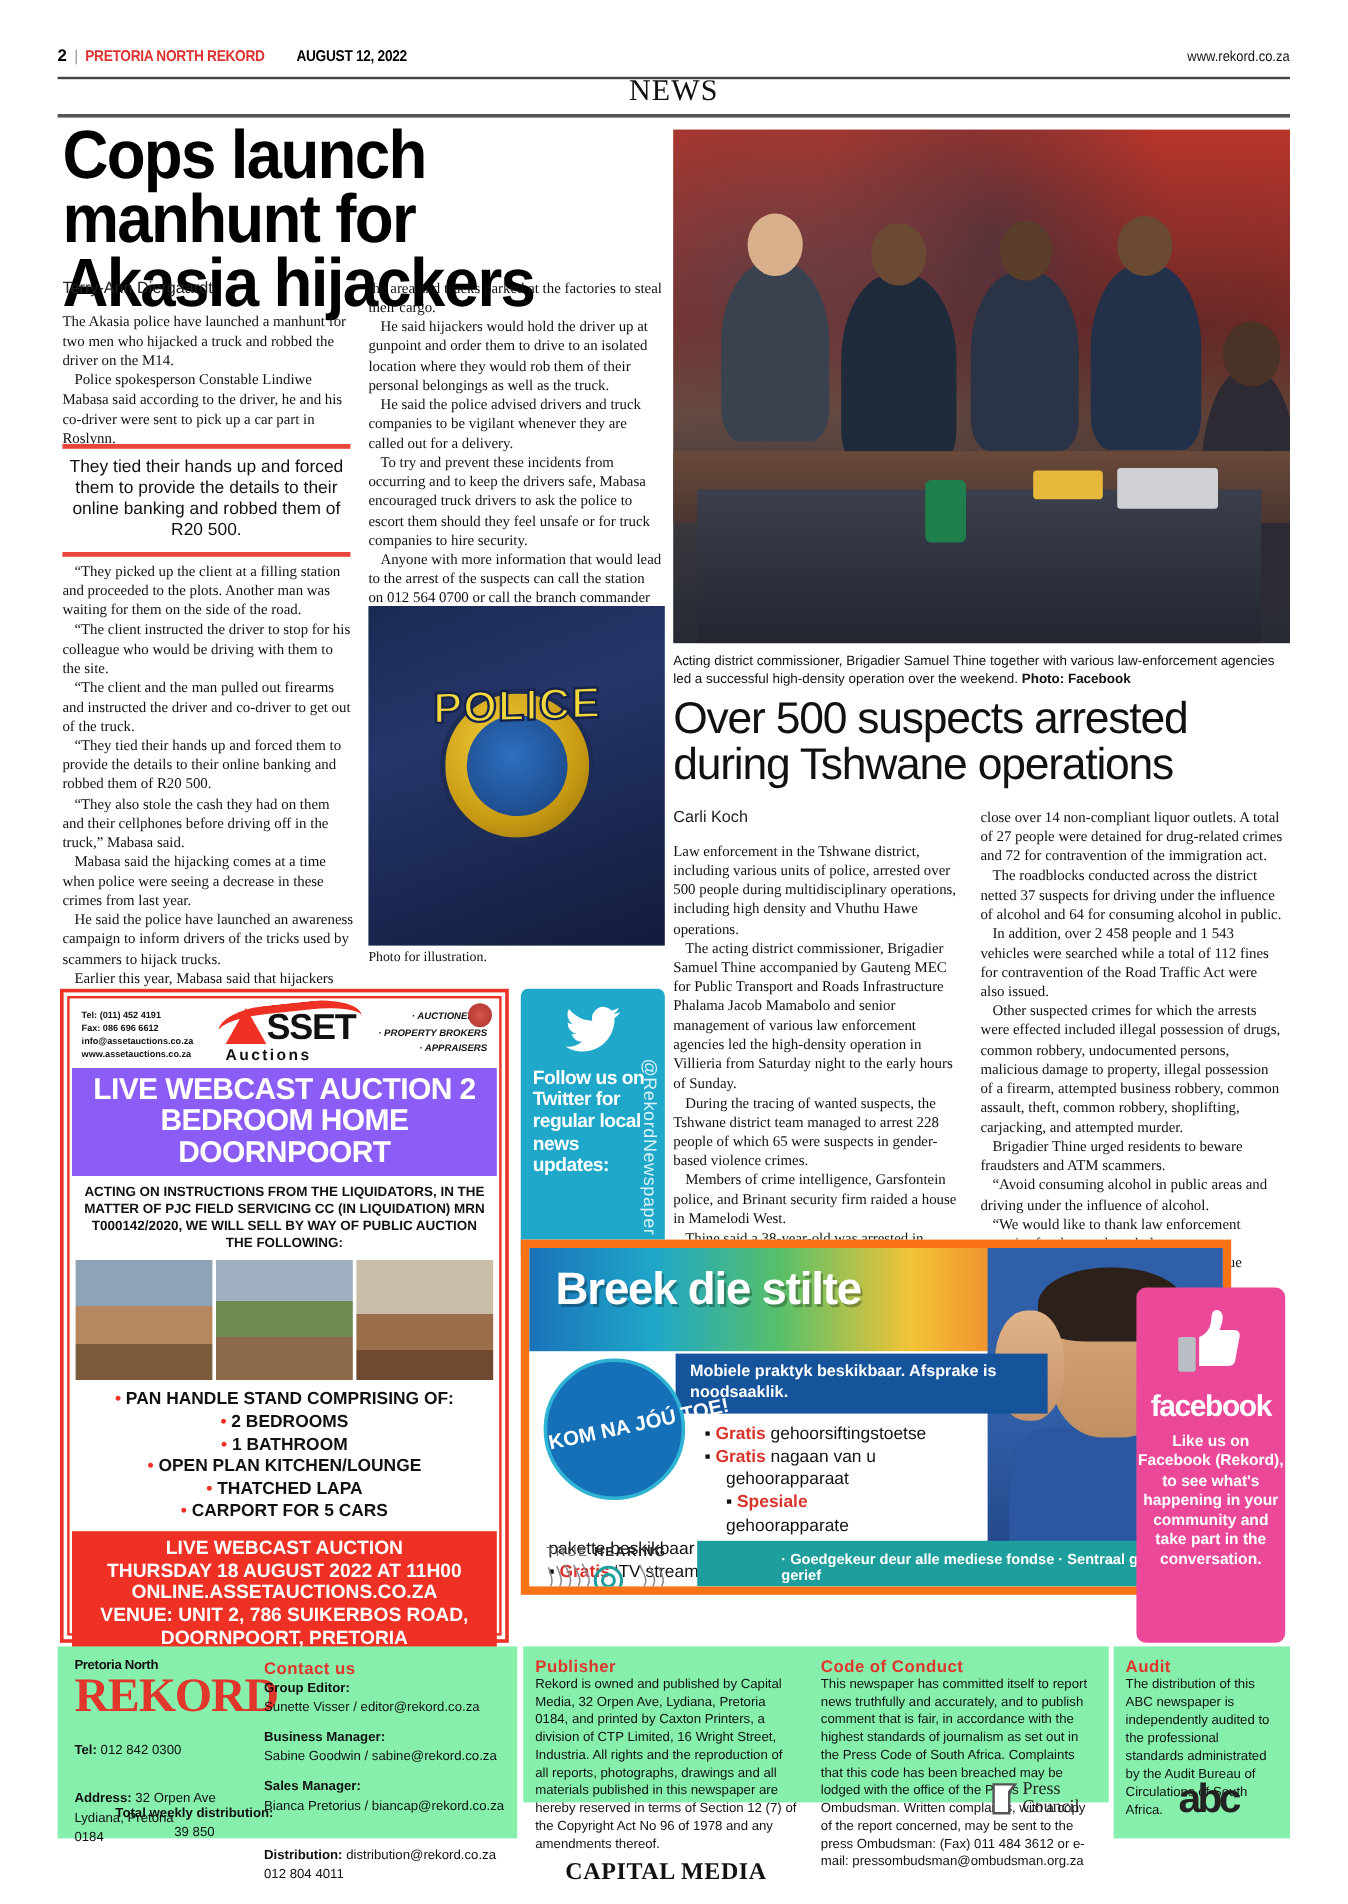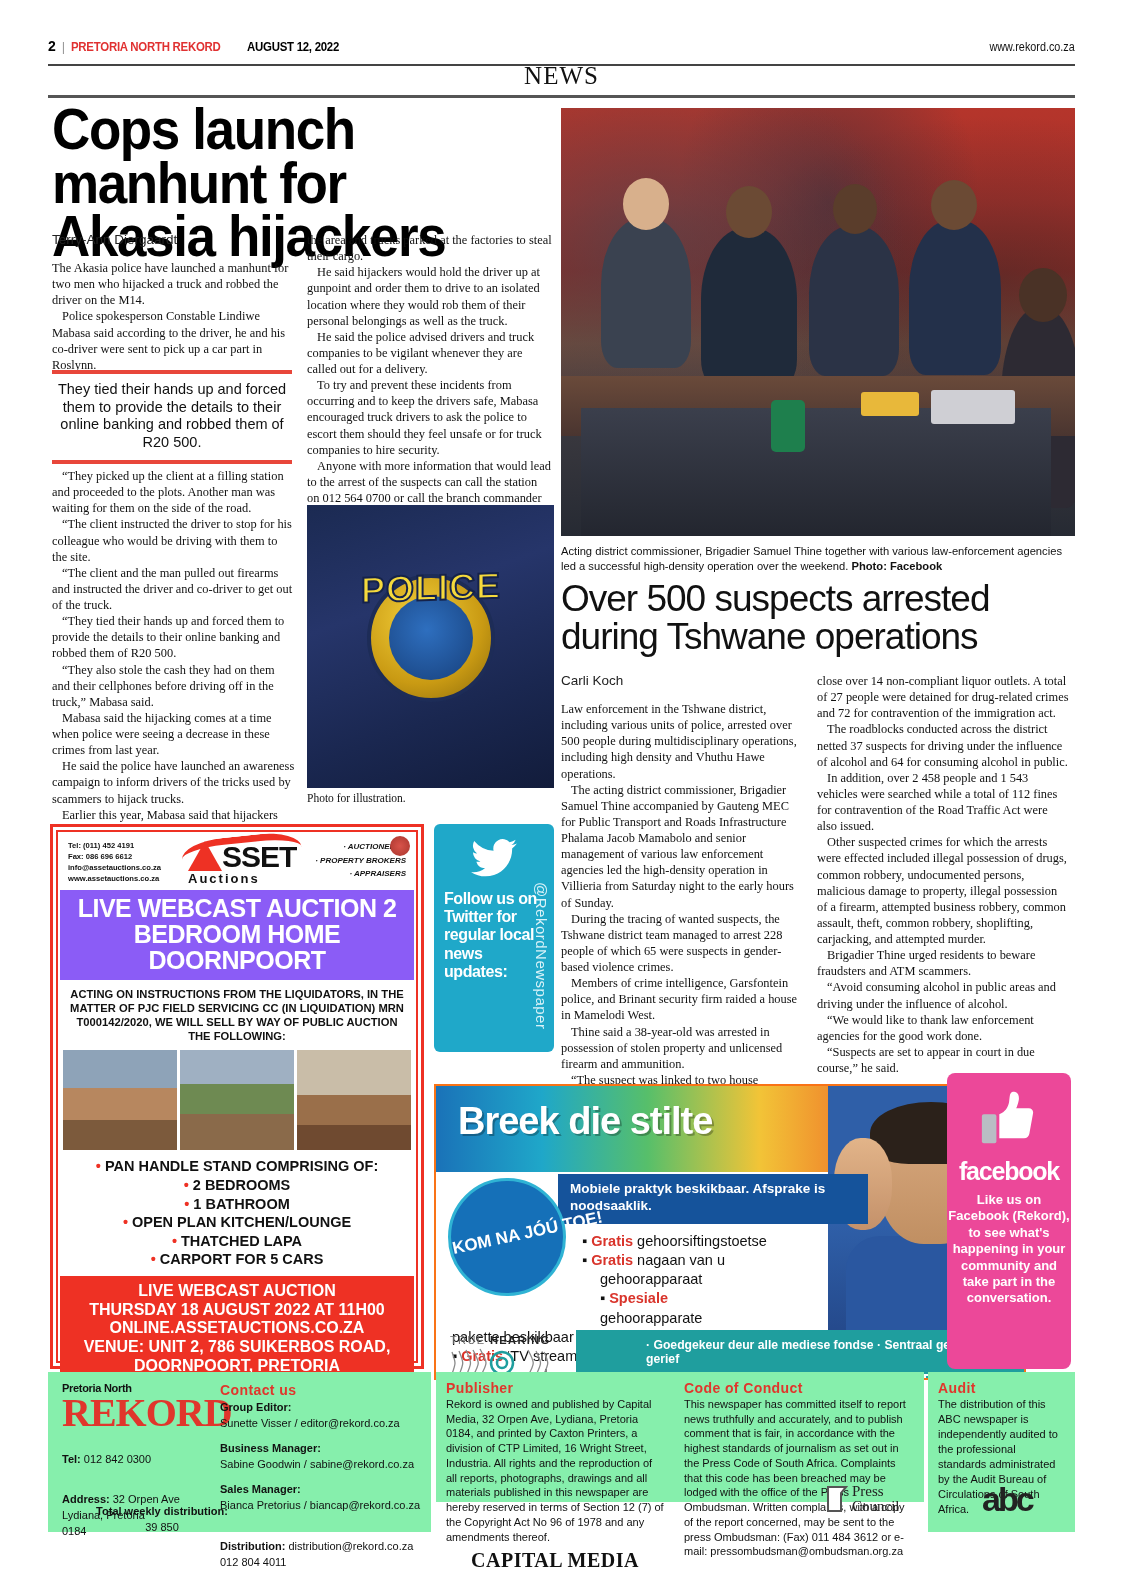--- a/index.html
+++ b/index.html
@@ -138,22 +138,22 @@
   .ad-twitter {
     position:absolute; left:434px; top:824px; width:120px; height:228px;
     background:#1fa8c9; border-radius:6px; padding:8px 10px; color:#fff; overflow:hidden;
   }
   .tw-bird { width:62px; height:50px; margin: 2px auto 6px; display:block; }
   .tw-text { font-weight:900; font-size:16px; line-height:1.14; letter-spacing:-0.4px; }
   .tw-handle { position:absolute; right:4px; top:58px; writing-mode: vertical-rl;
                font-size:15px; color:#d9f2f8; letter-spacing:0.5px; font-family:"Liberation Sans", sans-serif;}
 
   
-  .ad-hearing { position:absolute; left:434px; top:1084px; width:592px; height:296px;
-                border:2px solid #f97316; background:#fff; overflow:hidden; }
+  .ad-hearing { position:absolute; left:434px; top:1033px; width:592px; height:296px;
+                border:7px solid #f97316; background:#fff; overflow:hidden; }
   .th-rainbow { position:absolute; left:0; top:0; width:100%; height:86px;
                 background: linear-gradient(90deg,#1a72b8 0%, #1fa7c9 18%, #57bf6a 36%, #f2c437 55%, #ef7a2a 72%, #e0417c 88%, #7d3fa0 100%); }
   .th-title { position:absolute; left:22px; top:14px; font-weight:900; font-size:38px; color:#fff;
               letter-spacing:-1px; text-shadow: 2px 2px 0 rgba(0,0,0,.28); }
   .th-blueband { position:absolute; left:122px; top:88px; width:310px; height:50px; background:#15539b; }
   .th-blueband p { color:#fff; font-weight:bold; font-size:13.5px; line-height:1.25; padding:7px 0 0 12px; }
   .th-circle { position:absolute; left:12px; top:92px; width:118px; height:118px; border-radius:50%;
                background:#1570b8; border:3px solid #2fb3d4; }
   .th-circle span { position:absolute; left:50%; top:50%; transform:translate(-50%,-50%) rotate(-12deg);
                     color:#fff; font-weight:900; font-size:17px; line-height:1.12; text-align:center; white-space:nowrap;}

